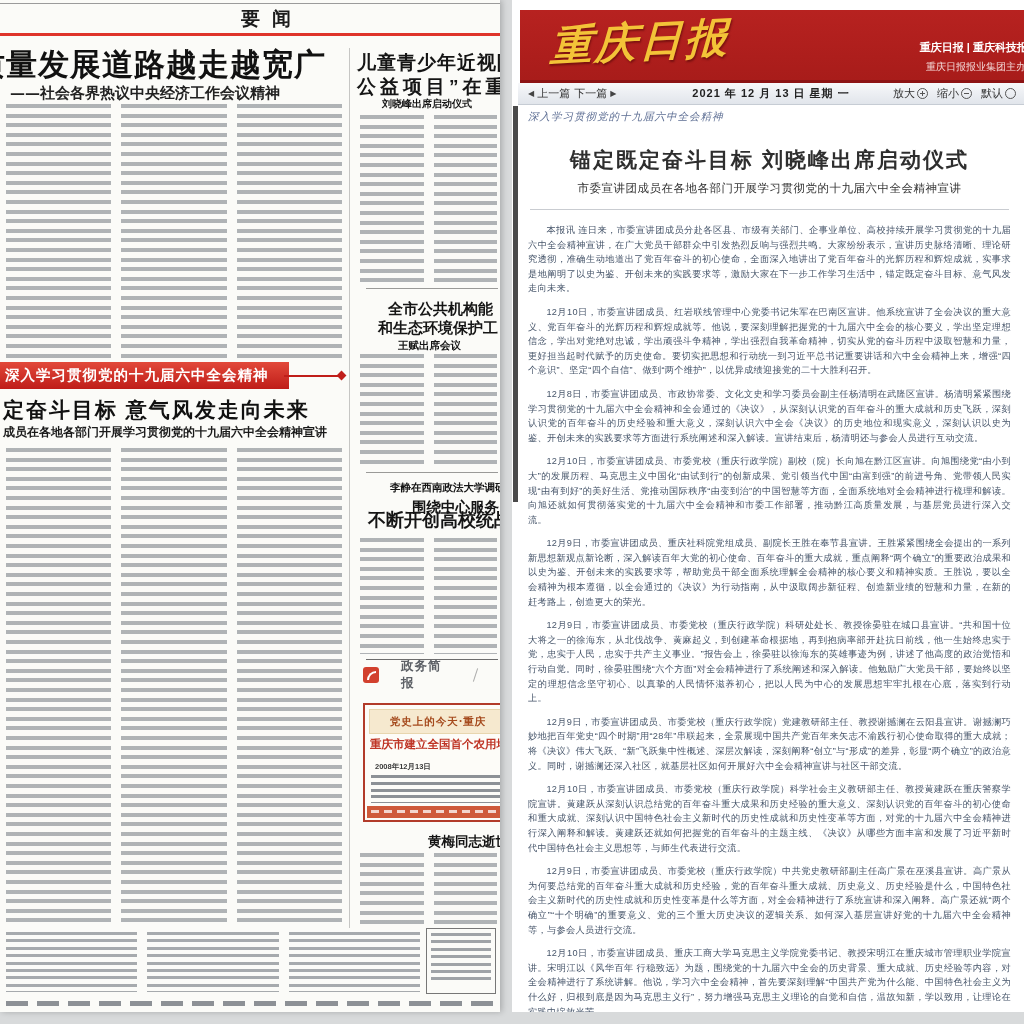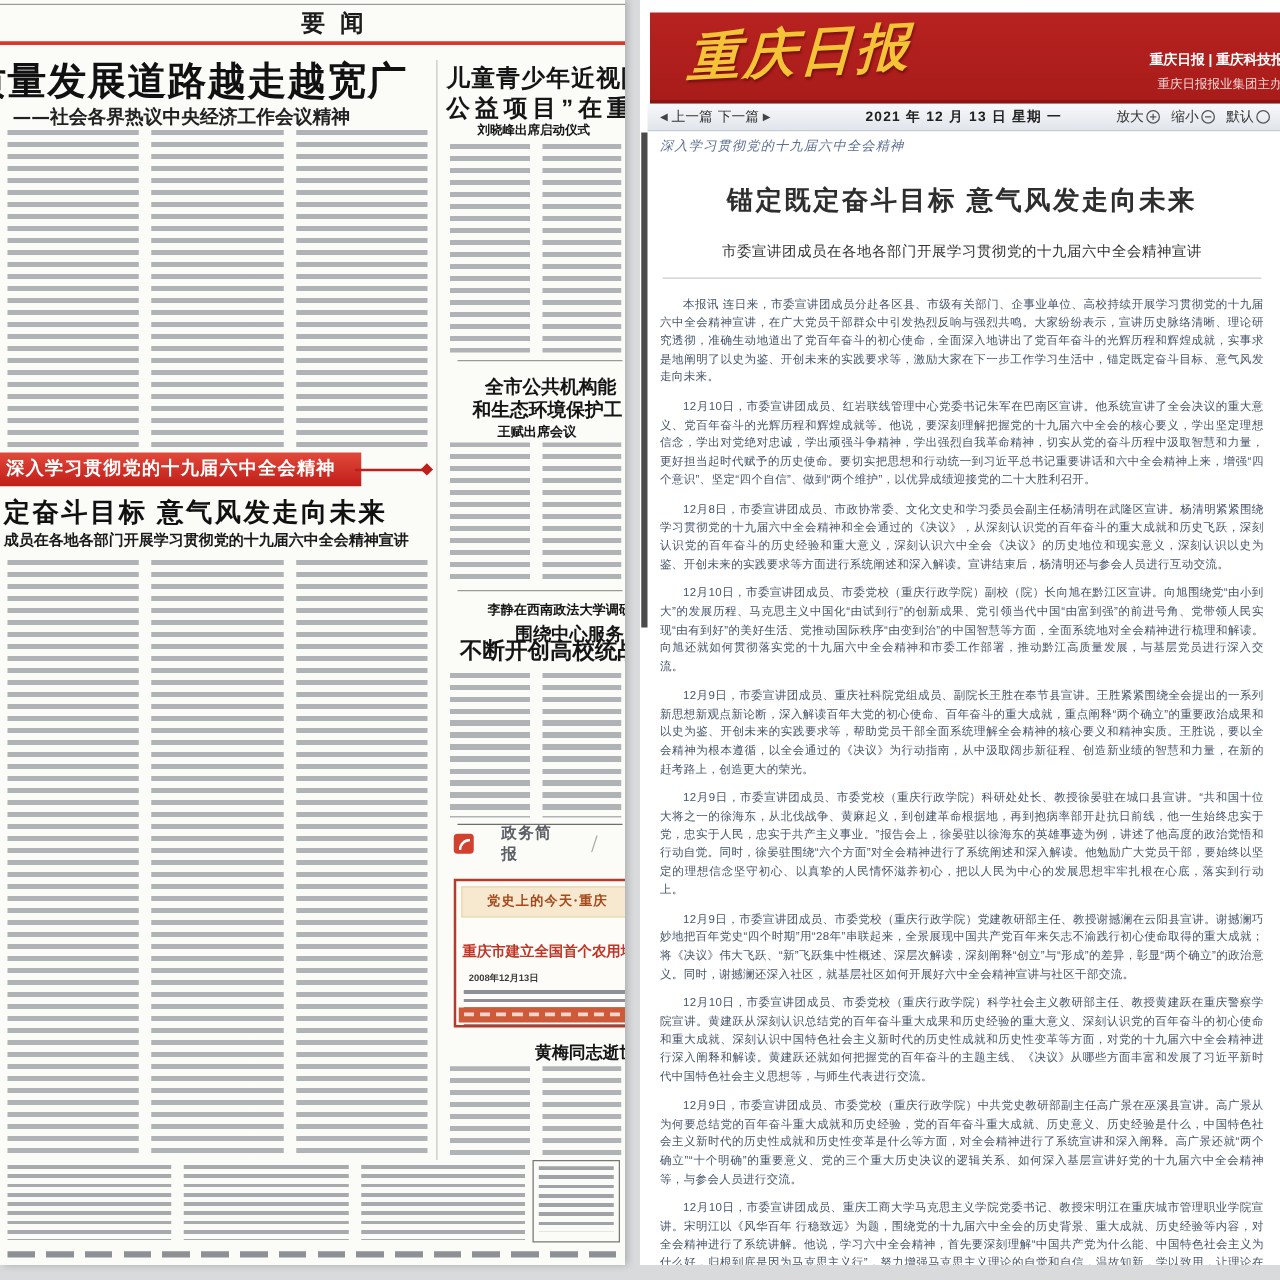--- a/index.html
+++ b/index.html
@@ -37,21 +37,21 @@
 
   .brief-row{left:363px;top:666px;width:135px;height:18px;display:flex;align-items:center;gap:22px;}
   .brief-icon{width:16px;height:16px;background:#d2402e;border-radius:3px;position:relative;flex:0 0 16px;}
   .brief-icon::after{content:"";position:absolute;left:4px;top:4px;width:7px;height:7px;
                      border:2px solid #fff;border-bottom:none;border-right:none;border-radius:9px 0 0 0;}
   .brief-label{font-weight:800;font-size:12.5px;color:#5c6066;letter-spacing:1px;}
   .brief-slash{width:1px;height:14px;background:#aaa;transform:rotate(18deg);}
   .brief-mini{flex:1;height:11px;background:repeating-linear-gradient(to bottom,#c4674d 0 3px,transparent 3px 6.5px);}
 
   .histbox{left:363px;top:703px;width:150px;height:119px;border:2px solid #b23b2a;background:#fdfcf8;box-sizing:border-box;}
-  .histbanner{margin:4px 4px 20px 4px;height:23px;line-height:23px;background:#f6e9cf;border:1px solid #e8d6af;
+  .histbanner{margin:4px 4px 3px 4px;height:23px;line-height:23px;background:#f6e9cf;border:1px solid #e8d6af;
               text-align:center;font-family:"DejaVu Serif",serif;font-weight:800;font-size:10.5px;
               color:#a54a1d;letter-spacing:1px;white-space:nowrap;overflow:hidden;}
   .histhead{margin:2px 0 3px 5px;font-weight:800;font-size:11.5px;color:#bf3526;white-space:nowrap;}
   .histdate{margin-left:10px;font-weight:700;font-size:7.5px;color:#3a3a3a;}
   .histtext{margin:2px 6px 0 6px;height:28px;background:repeating-linear-gradient(to bottom,#8d9196 0 3px,transparent 3px 6.8px);}
   .histstrip{position:absolute;left:2px;right:2px;bottom:2px;height:12px;background-color:#cf5a3a;
              background-image:repeating-linear-gradient(to right,rgba(255,255,255,.75) 0 8px,transparent 8px 13px);
              background-size:100% 3px;background-position:4px 4px;background-repeat:no-repeat;}
   .obit{left:428px;top:833px;font-weight:800;font-size:13.5px;color:#141414;white-space:nowrap;}
 
@@ -81,21 +81,21 @@
   .cicon{display:inline-block;width:11px;height:11px;border:1px solid #555;border-radius:50%;
          position:relative;box-sizing:border-box;}
   .cicon.plus::before,.cicon.minus::before{content:"";position:absolute;left:2px;right:2px;top:4px;height:1px;background:#555;}
   .cicon.plus::after{content:"";position:absolute;top:2px;bottom:2px;left:4px;width:1px;background:#555;}
 
   .scrollthumb{position:absolute;left:1px;top:106px;width:5px;height:396px;background:#4a4a4a;}
 
   .article{position:absolute;left:16px;right:13px;top:110px;}
   .eyebrow{font-family:"DejaVu Serif",serif;font-style:italic;font-size:10.5px;color:#5e6f94;letter-spacing:1px;}
   .a-title{margin-top:22px;text-align:center;font-weight:800;font-size:21px;letter-spacing:2px;color:#2e2e2e;}
-  .a-sub{margin-top:20px;text-align:center;font-size:11.5px;color:#333;letter-spacing:.5px;}
+  .a-sub{margin-top:7px;text-align:center;font-size:11.5px;color:#333;letter-spacing:.5px;}
   .a-div{margin:13px 2px 13px 2px;border-top:1px solid #c9ccd1;}
   .a-body p{margin:0 0 9px 0;font-size:9.2px;line-height:14.6px;color:#46556a;
             text-align:justify;text-indent:2em;letter-spacing:.3px;}
 </style>
 </head>
 <body>
 
 <div class="page-left">
   <div class="abs hairline"></div>
   <div class="abs yaowen">要闻</div>
@@ -214,21 +214,21 @@
         <span>默认</span>
         <span class="cicon"></span>
       </div>
     </div>
   </div>
 
   <div class="scrollthumb"></div>
 
   <div class="article">
     <div class="eyebrow">深入学习贯彻党的十九届六中全会精神</div>
-    <div class="a-title">锚定既定奋斗目标  意气风发走向未来</div>
+    <div class="a-title">锚定既定奋斗目标  刘晓峰出席启动仪式</div>
     <div class="a-sub">市委宣讲团成员在各地各部门开展学习贯彻党的十九届六中全会精神宣讲</div>
     <div class="a-div"></div>
     <div class="a-body">
       <p>本报讯 连日来，市委宣讲团成员分赴各区县、市级有关部门、企事业单位、高校持续开展学习贯彻党的十九届六中全会精神宣讲，在广大党员干部群众中引发热烈反响与强烈共鸣。大家纷纷表示，宣讲历史脉络清晰、理论研究透彻，准确生动地道出了党百年奋斗的初心使命，全面深入地讲出了党百年奋斗的光辉历程和辉煌成就，实事求是地阐明了以史为鉴、开创未来的实践要求等，激励大家在下一步工作学习生活中，锚定既定奋斗目标、意气风发走向未来。</p>
       <p>12月10日，市委宣讲团成员、红岩联线管理中心党委书记朱军在巴南区宣讲。他系统宣讲了全会决议的重大意义、党百年奋斗的光辉历程和辉煌成就等。他说，要深刻理解把握党的十九届六中全会的核心要义，学出坚定理想信念，学出对党绝对忠诚，学出顽强斗争精神，学出强烈自我革命精神，切实从党的奋斗历程中汲取智慧和力量，更好担当起时代赋予的历史使命。要切实把思想和行动统一到习近平总书记重要讲话和六中全会精神上来，增强“四个意识”、坚定“四个自信”、做到“两个维护”，以优异成绩迎接党的二十大胜利召开。</p>
       <p>12月8日，市委宣讲团成员、市政协常委、文化文史和学习委员会副主任杨清明在武隆区宣讲。杨清明紧紧围绕学习贯彻党的十九届六中全会精神和全会通过的《决议》，从深刻认识党的百年奋斗的重大成就和历史飞跃，深刻认识党的百年奋斗的历史经验和重大意义，深刻认识六中全会《决议》的历史地位和现实意义，深刻认识以史为鉴、开创未来的实践要求等方面进行系统阐述和深入解读。宣讲结束后，杨清明还与参会人员进行互动交流。</p>
       <p>12月10日，市委宣讲团成员、市委党校（重庆行政学院）副校（院）长向旭在黔江区宣讲。向旭围绕党“由小到大”的发展历程、马克思主义中国化“由试到行”的创新成果、党引领当代中国“由富到强”的前进号角、党带领人民实现“由有到好”的美好生活、党推动国际秩序“由变到治”的中国智慧等方面，全面系统地对全会精神进行梳理和解读。向旭还就如何贯彻落实党的十九届六中全会精神和市委工作部署，推动黔江高质量发展，与基层党员进行深入交流。</p>
       <p>12月9日，市委宣讲团成员、重庆社科院党组成员、副院长王胜在奉节县宣讲。王胜紧紧围绕全会提出的一系列新思想新观点新论断，深入解读百年大党的初心使命、百年奋斗的重大成就，重点阐释“两个确立”的重要政治成果和以史为鉴、开创未来的实践要求等，帮助党员干部全面系统理解全会精神的核心要义和精神实质。王胜说，要以全会精神为根本遵循，以全会通过的《决议》为行动指南，从中汲取阔步新征程、创造新业绩的智慧和力量，在新的赶考路上，创造更大的荣光。</p>
       <p>12月9日，市委宣讲团成员、市委党校（重庆行政学院）科研处处长、教授徐晏驻在城口县宣讲。“共和国十位大将之一的徐海东，从北伐战争、黄麻起义，到创建革命根据地，再到抱病率部开赴抗日前线，他一生始终忠实于党，忠实于人民，忠实于共产主义事业。”报告会上，徐晏驻以徐海东的英雄事迹为例，讲述了他高度的政治觉悟和行动自觉。同时，徐晏驻围绕“六个方面”对全会精神进行了系统阐述和深入解读。他勉励广大党员干部，要始终以坚定的理想信念坚守初心、以真挚的人民情怀滋养初心，把以人民为中心的发展思想牢牢扎根在心底，落实到行动上。</p>
       <p>12月9日，市委宣讲团成员、市委党校（重庆行政学院）党建教研部主任、教授谢撼澜在云阳县宣讲。谢撼澜巧妙地把百年党史“四个时期”用“28年”串联起来，全景展现中国共产党百年来矢志不渝践行初心使命取得的重大成就；将《决议》伟大飞跃、“新”飞跃集中性概述、深层次解读，深刻阐释“创立”与“形成”的差异，彰显“两个确立”的政治意义。同时，谢撼澜还深入社区，就基层社区如何开展好六中全会精神宣讲与社区干部交流。</p>

